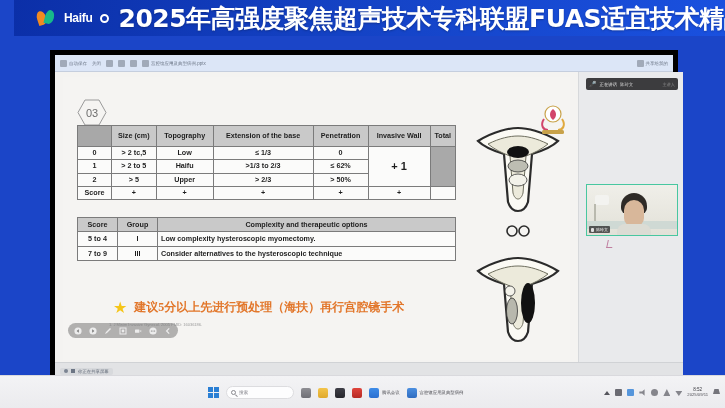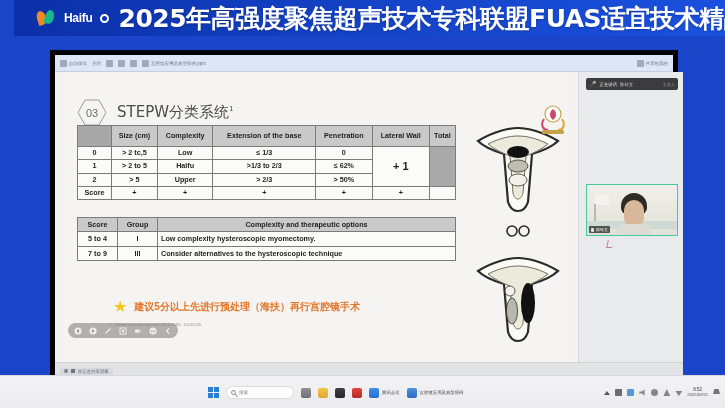--- a/index.html
+++ b/index.html
@@ -98,22 +98,22 @@
   .tbl2 .c-score { width:40px; text-align:center; }
   .tbl2 .c-group { width:40px; text-align:center; }
   .tbl2 .c-desc { text-align:left; }
 
   
   .note {
     position:absolute; left:50px; top:222px; display:flex; align-items:center; gap:7px;
   }
   .star { color:#f5c518; font-size:16px; line-height:1; }
   .note-txt {
-    color:#e2762a; font-size:10px; font-weight:bold;
-    font-family:Liberation Sans, sans-serif; white-space:nowrap;text-align:right;
+    color:#e2762a; font-size:12px; font-weight:bold;
+    font-family:Liberation Serif, serif; white-space:nowrap;text-align:right;
   }
 
   
   .cite {
     position:absolute; left:46px; top:245px; font-size:4px; color:#9a9a9a;
     font-family:"Liberation Sans", sans-serif; white-space:nowrap;
   }
 
   
   .fig { position:absolute; }
@@ -271,34 +271,31 @@
     <div class="stage">
       <div class="slide">
 
         <div class="sec-head">
           <div class="hexnum">
             <svg width="30" height="27" viewBox="0 0 30 27">
               <polygon points="8,1 22,1 29,13.5 22,26 8,26 1,13.5" fill="none" stroke="#9a9a9a" stroke-width="1"></polygon>
             </svg>
             <span>03</span>
           </div>
-          <div class="sec-title">
-            <span>STEPW分类系统</span><sup>1</sup>
-          </div>
         </div>
 
         <table class="tbl1">
           <tbody>
               <tr>
             <th class="corner rowh"></th>
             <th>Size (cm)</th>
-            <th>Complexity</th>
+            <th>Topography</th>
             <th>Extension of the base</th>
             <th>Penetration</th>
-            <th>Lateral Wall</th>
+            <th>Invasive Wall</th>
             <th>Total</th>
           </tr>
           <tr>
             <td>0</td>
             <td>&gt; 2 tc,5</td>
             <td>Low</td>
             <td>≤ 1/3</td>
             <td>0</td>
             <td class="lat" rowspan="3">+ 1</td>
             <td class="gray-cell" rowspan="3"></td>

